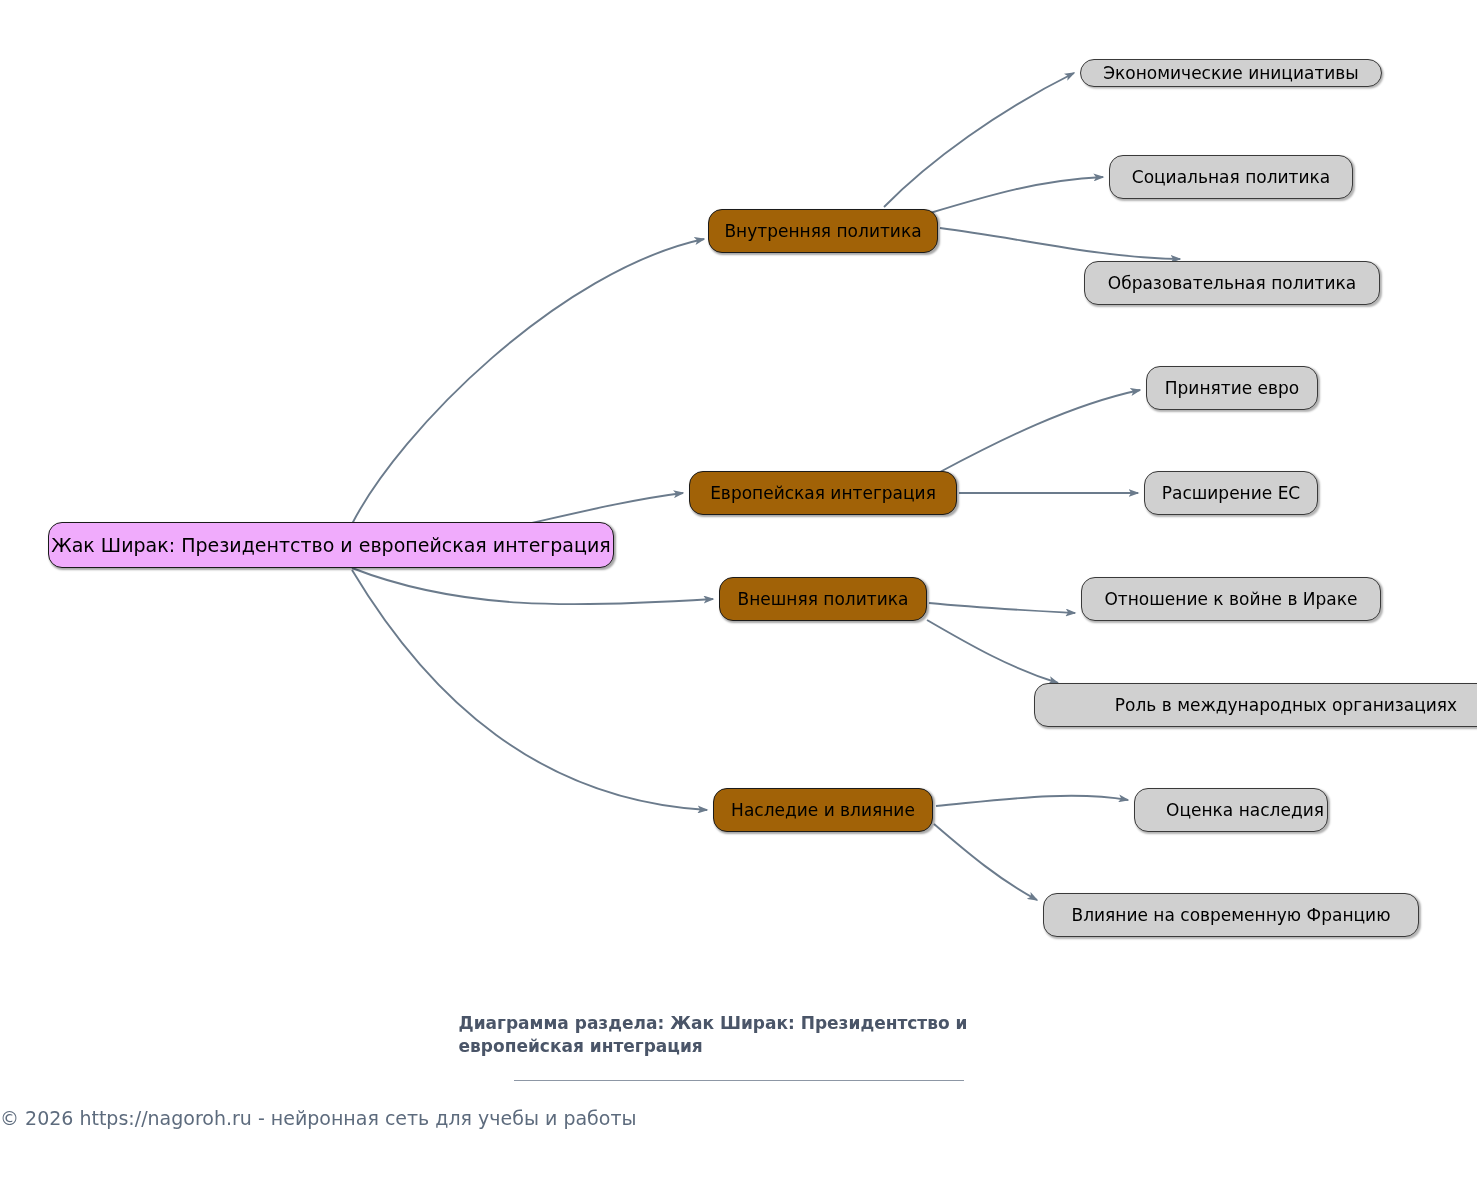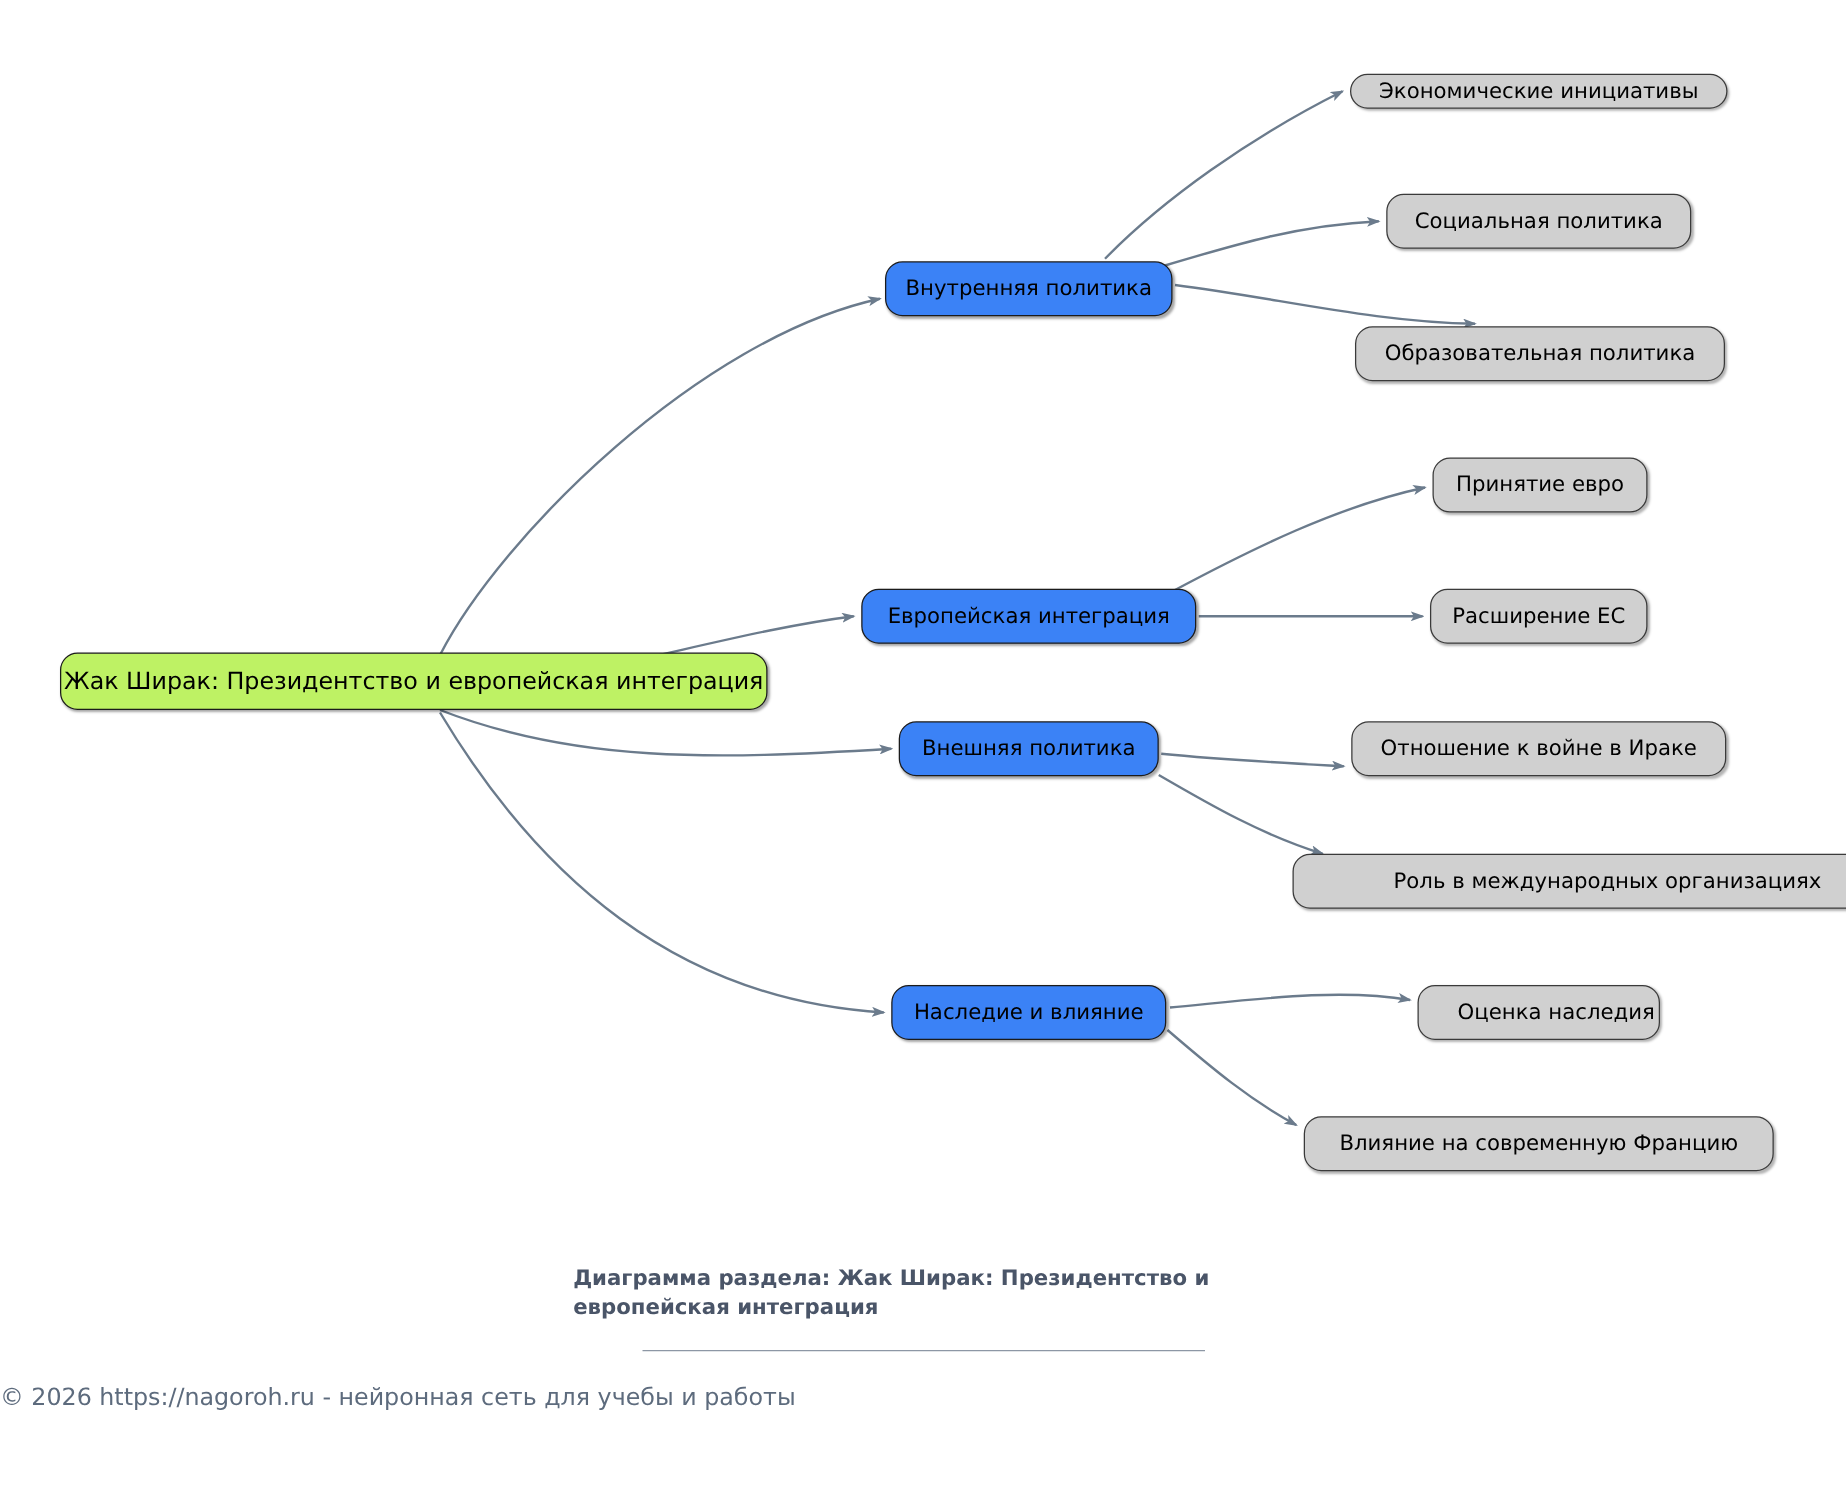--- a/index.html
+++ b/index.html
@@ -35,28 +35,28 @@
     justify-content: center;
     border-radius: 14px;
     white-space: nowrap;
     line-height: 1;
   }
   .node-label {
     display: block;
     white-space: nowrap;
   }
   .node-root {
-    background: #bef264;
+    background: #f0abfc;
     border: 1.6px solid #1b1b1b;
     color: #000000;
     font-size: 19px;
     box-shadow: 1.5px 1.5px 2px rgba(0,0,0,0.35);
   }
   .node-branch {
-    background: #3b82f6;
+    background: #a16207;
     border: 1.6px solid #1b1b1b;
     color: #000000;
     font-size: 17px;
     box-shadow: 1.5px 1.5px 2px rgba(0,0,0,0.35);
   }
   .node-leaf {
     background: #D0D0D0;
     border: 1.6px solid #3a3a3a;
     color: #000000;
     font-size: 17px;

